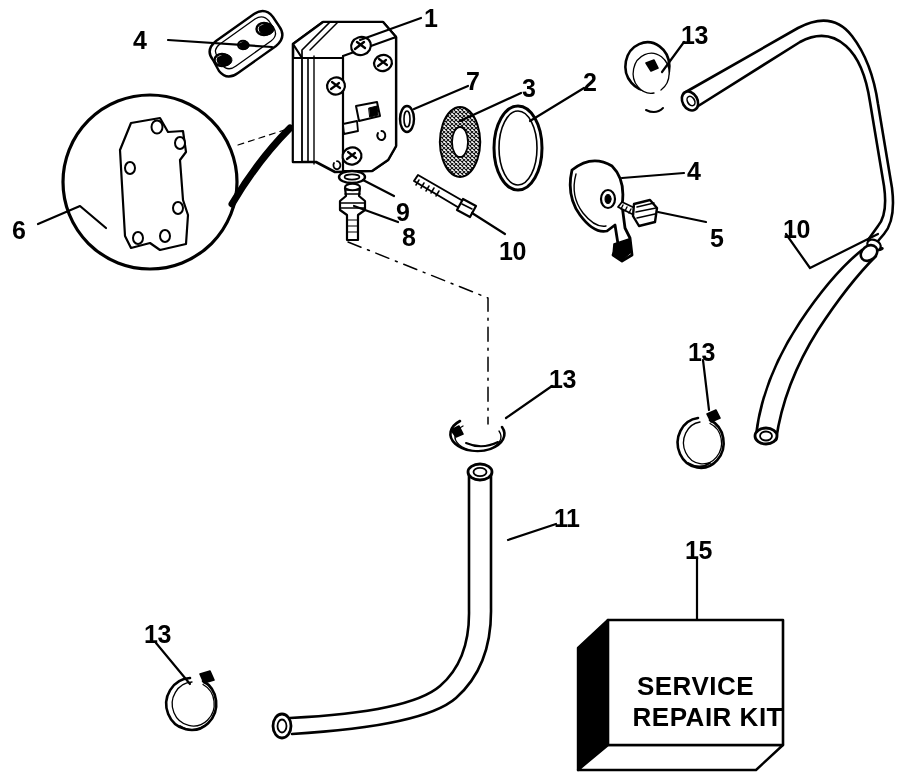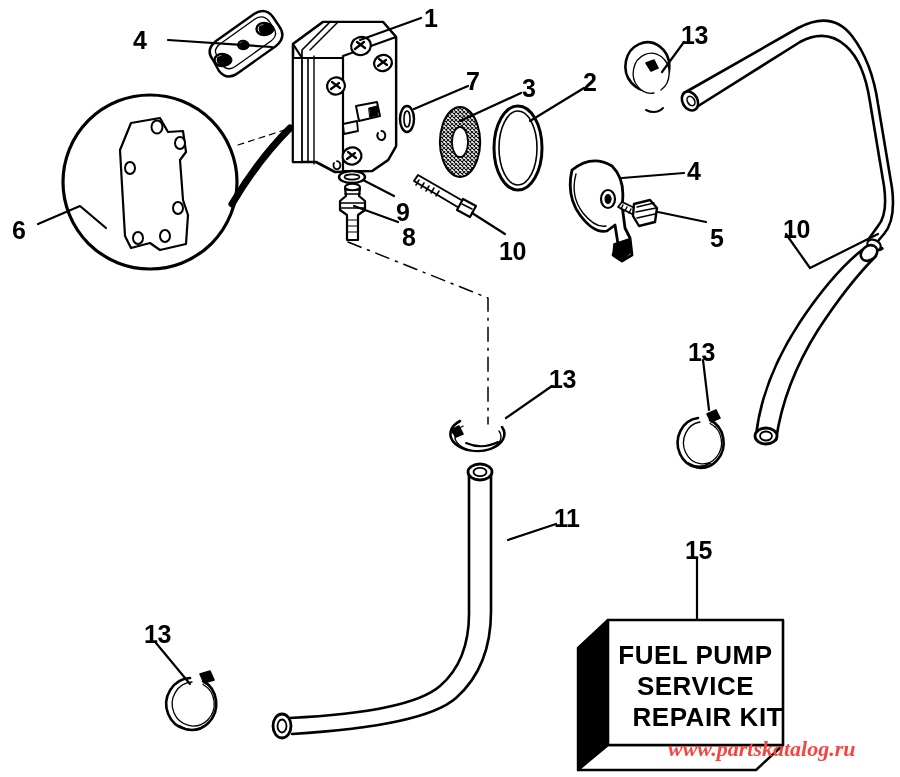--- a/index.html
+++ b/index.html
@@ -291,19 +291,17 @@
   <div class="callout" style="left:402px;top:225px;">8</div>
   <div class="callout" style="left:499px;top:239px;">10</div>
   <div class="callout" style="left:783px;top:217px;">10</div>
   <div class="callout" style="left:12px;top:218px;">6</div>
   <div class="callout" style="left:688px;top:340px;">13</div>
   <div class="callout" style="left:549px;top:367px;">13</div>
   <div class="callout" style="left:554px;top:506px;">11</div>
   <div class="callout" style="left:685px;top:538px;">15</div>
   <div class="callout" style="left:144px;top:622px;">13</div>
 
-  <div class="boxtext" style="left:608px;top:640px;width:175px;">FUEL PUMP</div>
   <div class="boxtext" style="left:608px;top:671px;width:175px;">SERVICE</div>
   <div class="boxtext" style="left:608px;top:702px;width:175px;text-align:right;">REPAIR KIT</div>
 
-  <div class="watermark" style="left:668px;top:736px;">www.partskatalog.ru</div>
 
 </div>
 
 </body></html>

